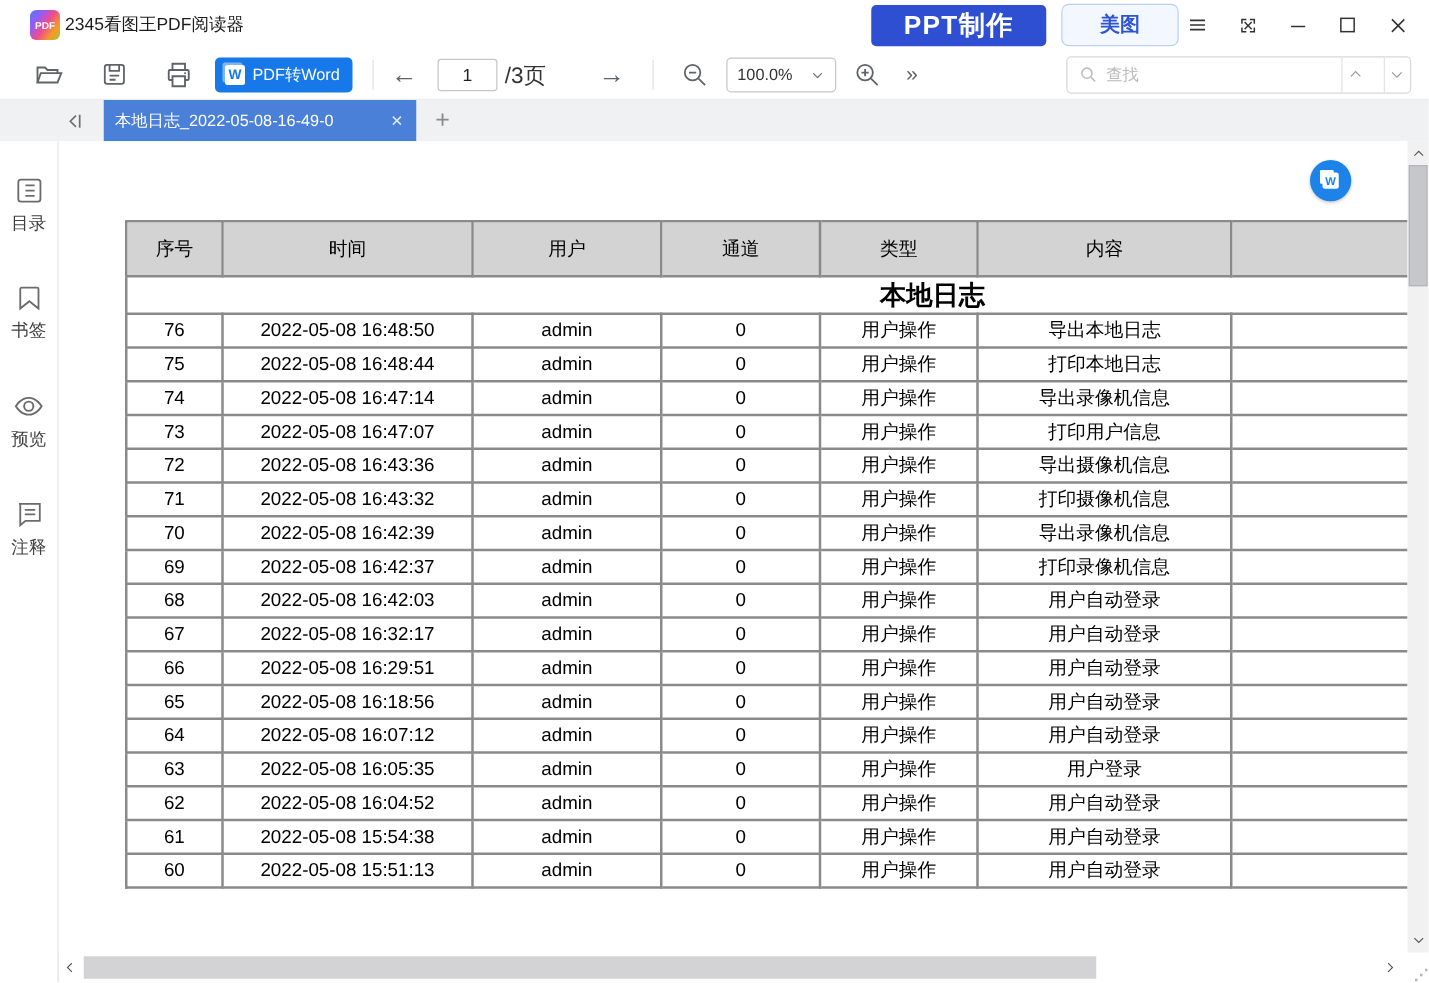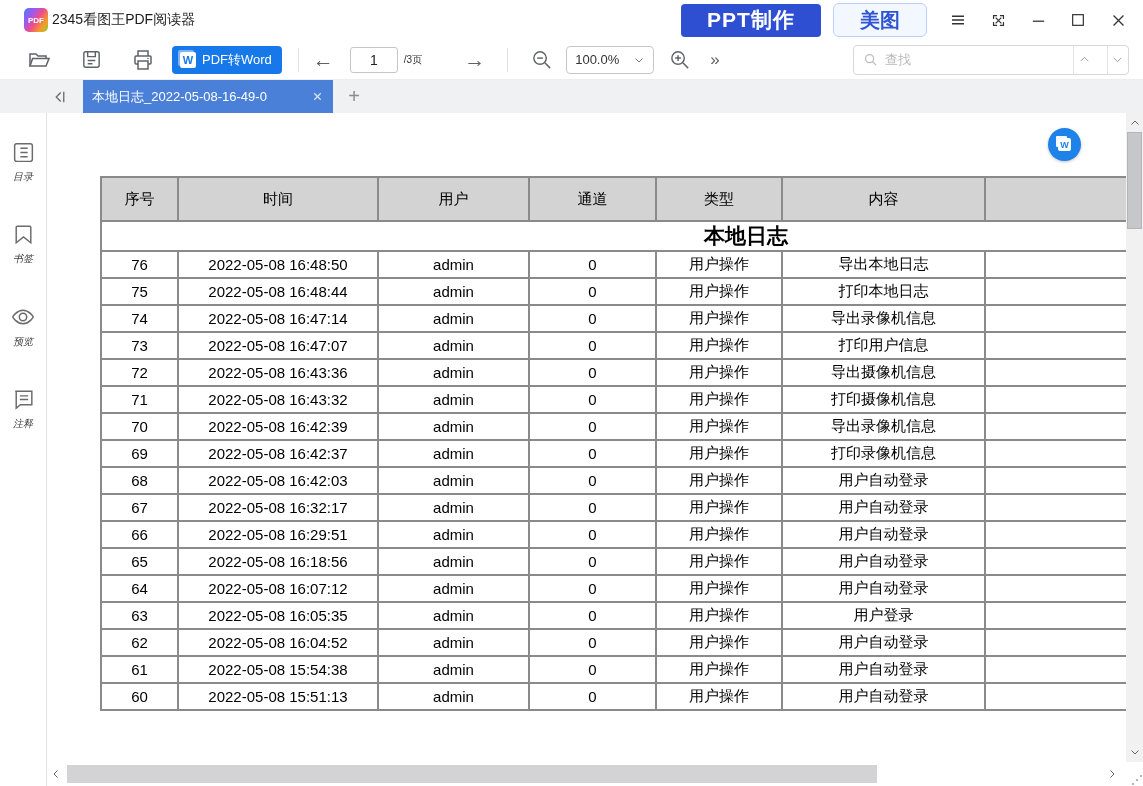--- a/index.html
+++ b/index.html
@@ -10,22 +10,22 @@
   .titlebar { height:40px; display:flex; align-items:center; padding-left:24px; background:#fff; }
   .app-icon { width:24px; height:24px; border-radius:5px; flex:0 0 auto;
               background:linear-gradient(125deg,#4f7df5 0%,#9b59f2 28%,#ee4d8b 52%,#f59a2b 76%,#9ccb2e 100%);
               color:#fff; font-size:8px; font-weight:bold; display:flex; align-items:center; justify-content:center; }
   .app-title { margin-left:4px; font-size:14px; color:#1c1c1c; }
   .tb-spacer { flex:1; }
   .ppt-btn { width:140px; height:33px; border-radius:4px; background:#2e4fd2; color:#fff;
              font-size:21px; font-weight:bold; display:flex; align-items:center; justify-content:center;
              letter-spacing:1px; margin-right:12px; cursor:pointer; }
   .meitu-btn { width:94px; height:34px; border-radius:6px; background:#f3f7ff; border:1px solid #bcd0f7;
-               color:#2f55d4; font-size:20px; font-weight:bold; display:flex; align-items:center;
-               justify-content:center; margin-right:16px; cursor:pointer; }
+               color:#2f55d4; font-size:16px; font-weight:bold; display:flex; align-items:center;
+               justify-content:center; cursor:pointer; }
   .win-ico { width:30px; height:30px; display:flex; align-items:center; justify-content:center;
              color:#333; margin-right:10px; cursor:pointer; }
   .win-ico svg { stroke:#333; }
   .win-ico.close { margin-right:10px; }
 
   
   .toolbar { height:40px; display:flex; align-items:center; padding:0 10px 0 26px;
              border-bottom:1px solid #ededed; background:#fff; }
   .t-ico { width:26px; height:26px; display:flex; align-items:center; justify-content:center; cursor:pointer; }
   .t-ico svg { stroke:#5f6368; fill:none; stroke-width:1.5; }
@@ -33,21 +33,21 @@
   .ml6{margin-left:6px} .ml20{margin-left:20px} .ml22{margin-left:22px} .ml42{margin-left:42px} .ml18{margin-left:18px}
   .pdf2word { height:28px; padding:0 10px 0 8px; border-radius:4px; background:#1779e9; color:#fff;
               font-size:13px; display:flex; align-items:center; gap:6px; cursor:pointer; }
   .w-doc { width:16px; height:16px; background:#fff; border-radius:2px; color:#1779e9;
            font-size:11px; font-weight:bold; display:flex; align-items:center; justify-content:center;
            box-shadow:-2px -2px 0 0 rgba(255,255,255,.45); }
   .vsep { width:1px; height:24px; background:#e2e2e2; }
   .nav-arrow { font-size:21px; color:#5f6368; cursor:pointer; line-height:1; }
   .page-input { width:48px; height:26px; border:1px solid #c6c6c6; border-radius:3px; text-align:center;
                 font-size:14px; color:#222; outline:none; font-family:inherit; }
-  .page-total { font-size:10px; color:#333; }
+  .page-total { font-size:18px; color:#333; }
   .zoom-dd { width:88px; height:28px; border:1px solid #c6c6c6; border-radius:4px; display:flex;
              align-items:center; justify-content:space-between; padding:0 8px; font-size:13px; color:#333; cursor:pointer; }
   .more { font-size:17px; color:#5f6368; cursor:pointer; }
   .search-box { width:276px; height:30px; border:1px solid #d8d8d8; border-radius:4px; display:flex;
                 align-items:stretch; margin-right:4px; overflow:hidden;gap:12px; }
   .search-left { flex:1; display:flex; align-items:center; gap:7px; padding-left:9px; }
   .search-left input { border:none; outline:none; flex:1; font-size:13px; color:#444; font-family:inherit; }
   .search-left input::placeholder { color:#b9b9b9; }
   .find-btn { width:28px; border-left:1px solid #e3e3e3; display:flex; align-items:center; justify-content:center; cursor:pointer; }
   .find-btn svg { stroke:#9a9a9a; fill:none; stroke-width:1.8; }
@@ -64,21 +64,21 @@
                margin-left:4px; cursor:pointer; }
   .newtab { width:42px; display:flex; align-items:center; justify-content:center; color:#8b8b8b;
             font-size:20px; cursor:pointer; }
 
   
   .main { display:flex; height:649px; }
   .sidebar { width:47px; border-right:1px solid #e2e2e2; display:flex; flex-direction:column;
              align-items:center; padding-top:27px; gap:38px; background:#fff; }
   .side-item { display:flex; flex-direction:column; align-items:center; gap:5px; cursor:pointer; }
   .side-item svg { stroke:#6b6b6b; fill:none; stroke-width:1.4; }
-  .side-label { font-size:10px; color:#3f3f3f; white-space:nowrap;font-style:italic; }
+  .side-label { font-size:14px; color:#3f3f3f; white-space:nowrap; }
 
   .docarea { flex:1; position:relative; overflow:hidden; background:#fff; }
   .logtable { position:absolute; left:53px; top:63px; width:1290px; border-collapse:collapse;
               table-layout:fixed; }
   .logtable td, .logtable th { border:2px solid #8a8a8a; text-align:center; color:#000;
                                font-size:15px; font-weight:normal; overflow:hidden; white-space:nowrap; }
   .logtable { border:2px solid #666; }
   .tbl-title td { height:36px; font-size:21px; font-weight:bold; }
   .logtable thead th { height:44px; background:#d3d3d3; }
   .logtable tbody td { height:27px; }

